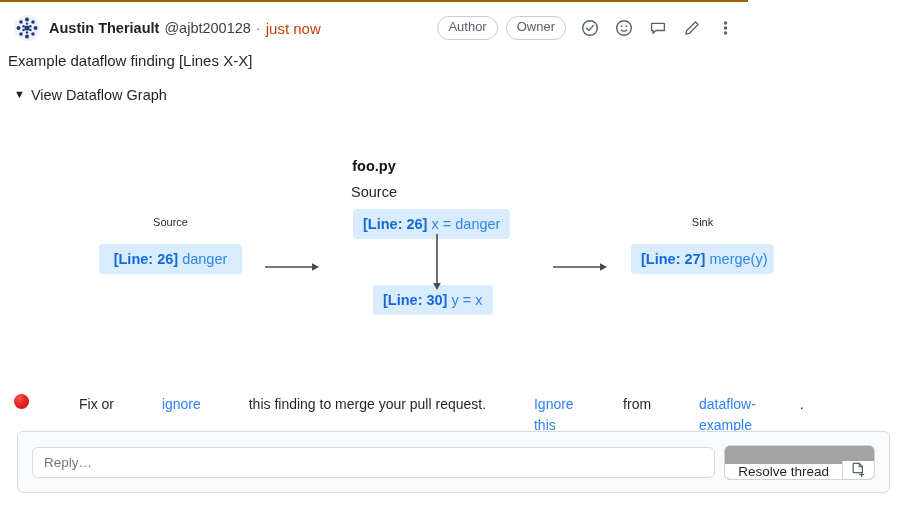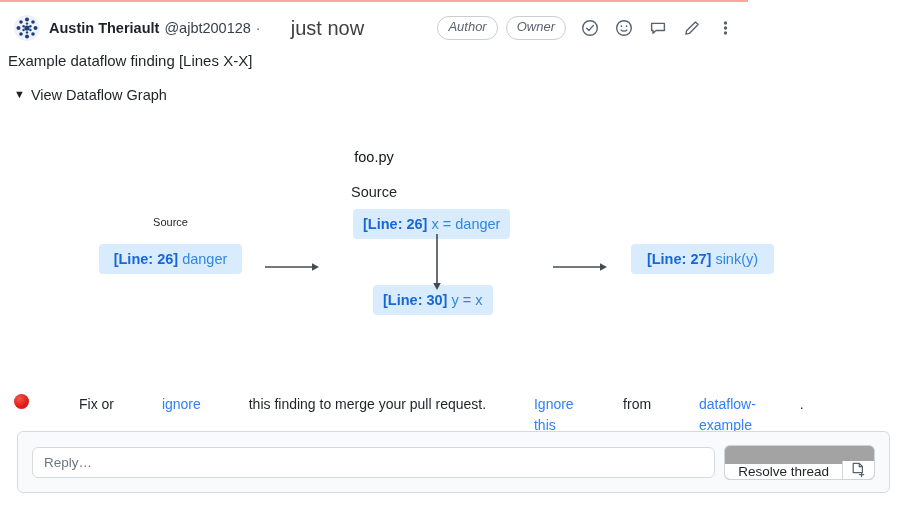--- a/index.html
+++ b/index.html
@@ -14,21 +14,21 @@
     font-size: 14px;
     color: #1f2328;
     overflow: hidden;
     position: relative;
   }
   #root {
     width: 748px;
     height: 509px;
     position: relative;
     box-sizing: border-box;
-    border-top: 2px solid #fca5a5;
+    border-top: 2px solid #a16207;
     background: #ffffff;
   }
 
   
   .comment-header {
     display: flex;
     align-items: center;
     padding: 10px 14px 0 14px;
     height: 32px;
     box-sizing: content-box;
@@ -54,38 +54,36 @@
     font-size: 14.5px;
     color: #37414b;
     white-space: nowrap;
   }
   .dot-sep {
     color: #59636e;
     margin: 0 5px;
     font-size: 14.5px;
   }
   .timestamp {
-    font-size: 20px;
-    color: #404040;
-    white-space: nowrap;
-    margin-left: 25px;
+    font-size: 15px;
+    color: #c2410c;
+    white-space: nowrap;
   }
   .header-spacer { flex: 1 1 auto; }
 
   .badge {
     border: 1px solid #c9ced4;
     border-radius: 2em;
     padding: 2px 10px 3px 10px;
     font-size: 13px;
     color: #59636e;
     line-height: 1.3;
     margin-left: 8px;
     white-space: nowrap;
     background: #ffffff;
-    font-style: italic;
   }
   .hdr-icon {
     margin-left: 14px;
     width: 20px;
     height: 20px;
     display: flex;
     align-items: center;
     justify-content: center;
     color: #59636e;
   }
@@ -118,23 +116,23 @@
 
   
   .graph {
     position: relative;
     height: 260px;
     margin-top: 6px;
   }
   .file-title {
     position: absolute;
     left: 0; right: 0;
-    top: 40px;
+    top: 49px;
     text-align: center;
-    font-weight: normal;
+    font-weight: bold;
     font-size: 14.5px;
     color: #101418;
   }
   .traces-label {
     position: absolute;
     left: 0; right: 0;
     top: 75px;
     text-align: center;
     font-size: 14.5px;
     color: #1f2328;
@@ -355,39 +353,40 @@
     <span class="tri">▼</span>
     <span>View Dataflow Graph</span>
   </div>
 
   <div class="graph">
 
     <div class="file-title">foo.py</div>
     <div class="traces-label">Source</div>
 
     <div class="col-label source">Source</div>
+    <div class="col-label sink">Sink</div>
 
     <div class="node node-source">
       <span class="ln">[Line: 26]</span>
       <span class="code"> danger</span>
     </div>
 
     <div class="node node-trace1">
       <span class="ln">[Line: 26]</span>
       <span class="code"> x = danger</span>
     </div>
 
     <div class="node node-trace2">
       <span class="ln">[Line: 30]</span>
       <span class="code"> y = x</span>
     </div>
 
     <div class="node node-sink">
       <span class="ln">[Line: 27]</span>
-      <span class="code"> sink(y)</span>
+      <span class="code"> merge(y)</span>
     </div>
 
     <div class="arrow-h a1">
       <svg width="54" height="12" viewBox="0 0 54 12">
         <line x1="0" y1="6" x2="47" y2="6" stroke="#434c55" stroke-width="1.6"></line>
         <path d="M47 2.2 L54 6 L47 9.8 Z" fill="#434c55"></path>
       </svg>
     </div>
 
     <div class="arrow-h a2">

